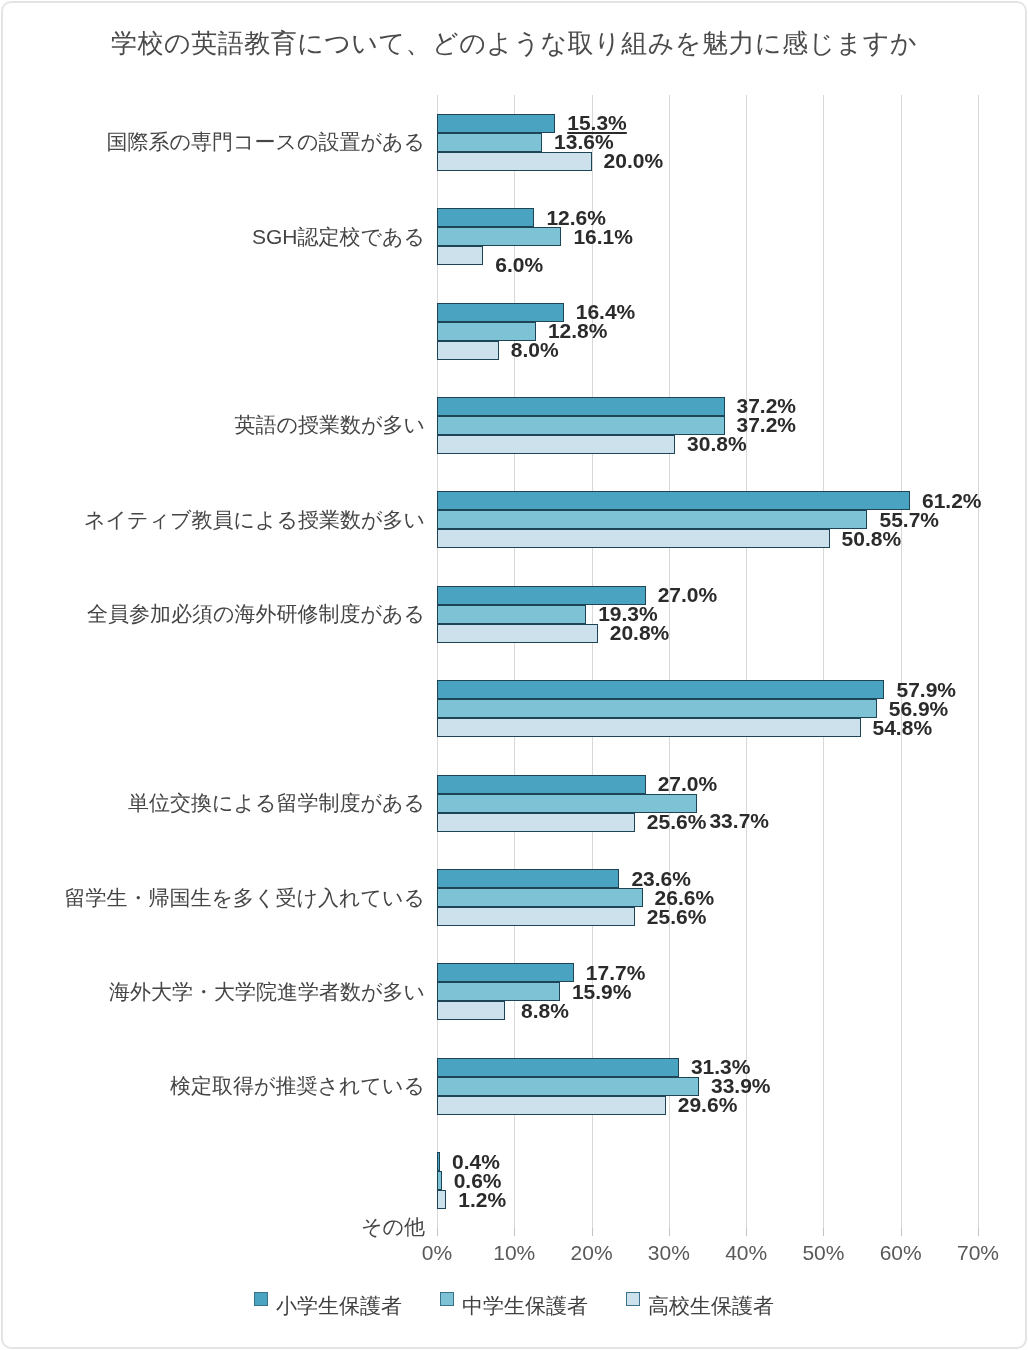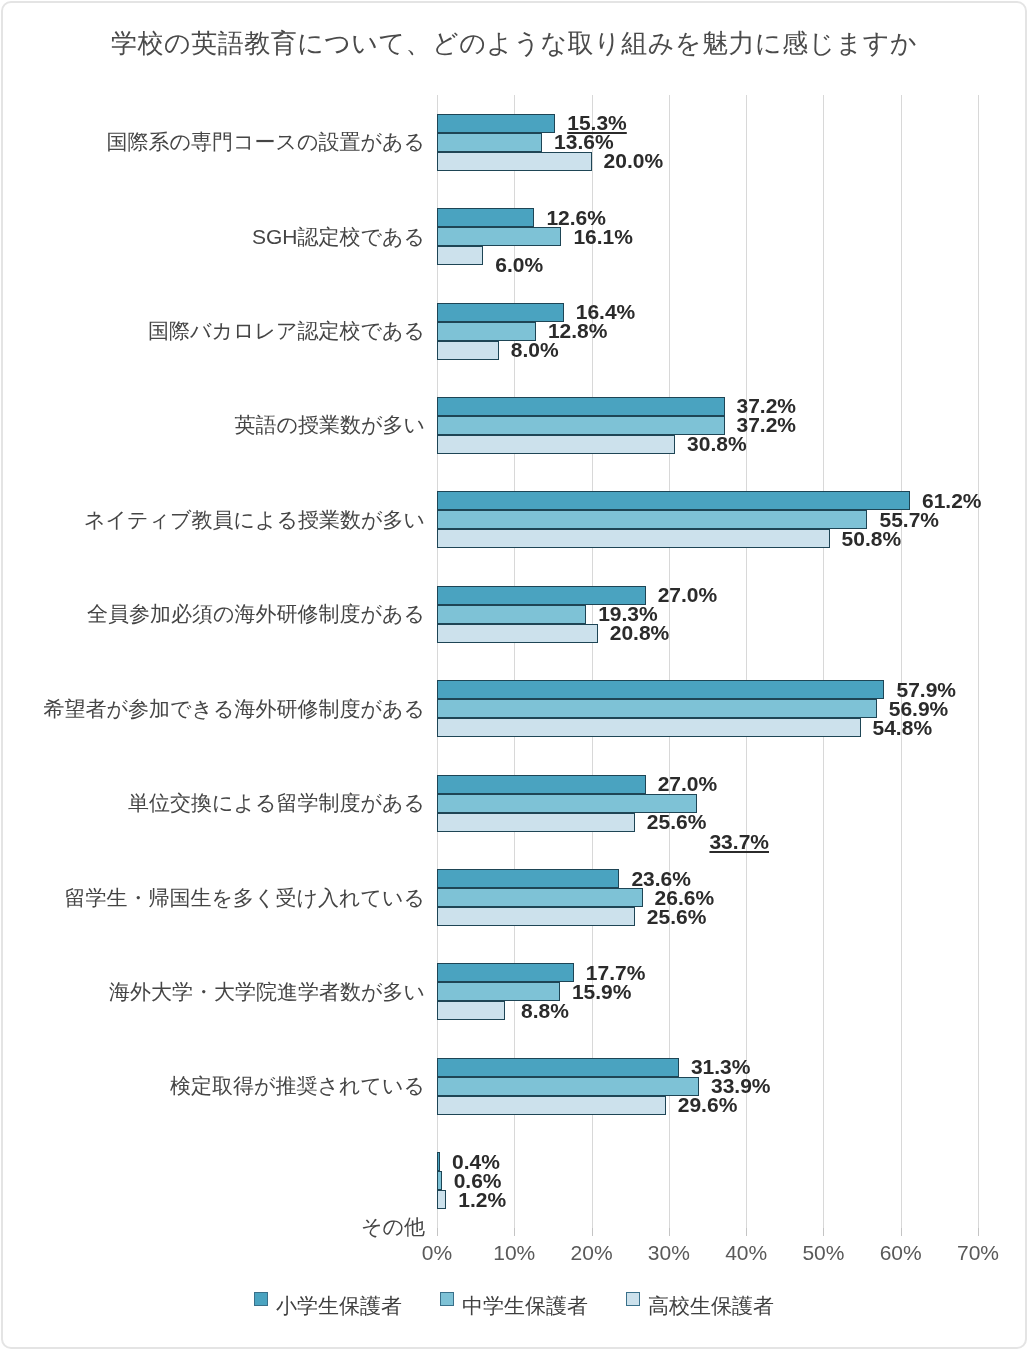--- a/index.html
+++ b/index.html
@@ -154,21 +154,20 @@
       <div class="val-label" style="top: 37.7083px; left: 554.109px;">13.6%</div>
       <div class="bar" style="top: 56.7083px; left: 437px; width: 154.571px; background: rgb(204, 225, 236); border-color: rgb(30, 69, 85);"></div>
       <div class="val-label" style="top: 56.7083px; left: 603.571px;">20.0%</div>
       <div class="cat-label" style="top: 94.4167px; height: 94.4167px;">SGH認定校である</div>
       <div class="bar" style="top: 113.125px; left: 437px; width: 97.38px; background: rgb(74, 163, 192); border-color: rgb(30, 69, 85);"></div>
       <div class="val-label" style="top: 113.125px; left: 546.38px;">12.6%</div>
       <div class="bar" style="top: 132.125px; left: 437px; width: 124.43px; background: rgb(126, 194, 214); border-color: rgb(30, 69, 85);"></div>
       <div class="val-label" style="top: 132.125px; left: 573.43px;">16.1%</div>
       <div class="bar" style="top: 151.125px; left: 437px; width: 46.3714px; background: rgb(204, 225, 236); border-color: rgb(30, 69, 85);"></div>
       <div class="val-label" style="top: 160px; left: 495.371px;">6.0%</div>
-      <div class="cat-label" style="top: 188.833px; height: 94.4167px;">国際バカロレア認定校である</div>
       <div class="bar" style="top: 207.542px; left: 437px; width: 126.749px; background: rgb(74, 163, 192); border-color: rgb(30, 69, 85);"></div>
       <div class="val-label" style="top: 207.542px; left: 575.749px;">16.4%</div>
       <div class="bar" style="top: 226.542px; left: 437px; width: 98.9257px; background: rgb(126, 194, 214); border-color: rgb(30, 69, 85);"></div>
       <div class="val-label" style="top: 226.542px; left: 547.926px;">12.8%</div>
       <div class="bar" style="top: 245.542px; left: 437px; width: 61.8286px; background: rgb(204, 225, 236); border-color: rgb(30, 69, 85);"></div>
       <div class="val-label" style="top: 245.542px; left: 510.829px;">8.0%</div>
       <div class="cat-label" style="top: 283.25px; height: 94.4167px;">英語の授業数が多い</div>
       <div class="bar" style="top: 301.958px; left: 437px; width: 287.503px; background: rgb(74, 163, 192); border-color: rgb(30, 69, 85);"></div>
       <div class="val-label" style="top: 301.958px; left: 736.503px;">37.2%</div>
       <div class="bar" style="top: 320.958px; left: 437px; width: 287.503px; background: rgb(126, 194, 214); border-color: rgb(30, 69, 85);"></div>
@@ -182,32 +181,31 @@
       <div class="val-label" style="top: 415.375px; left: 879.481px;">55.7%</div>
       <div class="bar" style="top: 434.375px; left: 437px; width: 392.611px; background: rgb(204, 225, 236); border-color: rgb(30, 69, 85);"></div>
       <div class="val-label" style="top: 434.375px; left: 841.611px;">50.8%</div>
       <div class="cat-label" style="top: 472.083px; height: 94.4167px;">全員参加必須の海外研修制度がある</div>
       <div class="bar" style="top: 490.792px; left: 437px; width: 208.671px; background: rgb(74, 163, 192); border-color: rgb(30, 69, 85);"></div>
       <div class="val-label" style="top: 490.792px; left: 657.671px;">27.0%</div>
       <div class="bar" style="top: 509.792px; left: 437px; width: 149.161px; background: rgb(126, 194, 214); border-color: rgb(30, 69, 85);"></div>
       <div class="val-label" style="top: 509.792px; left: 598.161px;">19.3%</div>
       <div class="bar" style="top: 528.792px; left: 437px; width: 160.754px; background: rgb(204, 225, 236); border-color: rgb(30, 69, 85);"></div>
       <div class="val-label" style="top: 528.792px; left: 609.754px;">20.8%</div>
-      <div class="cat-label" style="top: 566.5px; height: 94.4167px;">希望者が参加できる海外研修制度がある</div>
       <div class="bar" style="top: 585.208px; left: 437px; width: 447.484px; background: rgb(74, 163, 192); border-color: rgb(30, 69, 85);"></div>
       <div class="val-label" style="top: 585.208px; left: 896.484px;">57.9%</div>
       <div class="bar" style="top: 604.208px; left: 437px; width: 439.756px; background: rgb(126, 194, 214); border-color: rgb(30, 69, 85);"></div>
       <div class="val-label" style="top: 604.208px; left: 888.756px;">56.9%</div>
       <div class="bar" style="top: 623.208px; left: 437px; width: 423.526px; background: rgb(204, 225, 236); border-color: rgb(30, 69, 85);"></div>
       <div class="val-label" style="top: 623.208px; left: 872.526px;">54.8%</div>
       <div class="cat-label" style="top: 660.917px; height: 94.4167px;">単位交換による留学制度がある</div>
       <div class="bar" style="top: 679.625px; left: 437px; width: 208.671px; background: rgb(74, 163, 192); border-color: rgb(30, 69, 85);"></div>
       <div class="val-label" style="top: 679.625px; left: 657.671px;">27.0%</div>
       <div class="bar" style="top: 698.625px; left: 437px; width: 260.453px; background: rgb(126, 194, 214); border-color: rgb(30, 69, 85);"></div>
-      <div class="val-label" style="top: 737px; left: 709.453px; text-decoration: underline;">33.7%</div>
+      <div class="val-label" style="top: 716px; left: 709.453px;">33.7%</div>
       <div class="bar" style="top: 717.625px; left: 437px; width: 197.851px; background: rgb(204, 225, 236); border-color: rgb(30, 69, 85);"></div>
       <div class="val-label" style="top: 717.625px; left: 646.851px;">25.6%</div>
       <div class="cat-label" style="top: 755.333px; height: 94.4167px;">留学生・帰国生を多く受け入れている</div>
       <div class="bar" style="top: 774.042px; left: 437px; width: 182.394px; background: rgb(74, 163, 192); border-color: rgb(30, 69, 85);"></div>
       <div class="val-label" style="top: 774.042px; left: 631.394px;">23.6%</div>
       <div class="bar" style="top: 793.042px; left: 437px; width: 205.58px; background: rgb(126, 194, 214); border-color: rgb(30, 69, 85);"></div>
       <div class="val-label" style="top: 793.042px; left: 654.58px;">26.6%</div>
       <div class="bar" style="top: 812.042px; left: 437px; width: 197.851px; background: rgb(204, 225, 236); border-color: rgb(30, 69, 85);"></div>
       <div class="val-label" style="top: 812.042px; left: 646.851px;">25.6%</div>
       <div class="cat-label" style="top: 849.75px; height: 94.4167px;">海外大学・大学院進学者数が多い</div>

